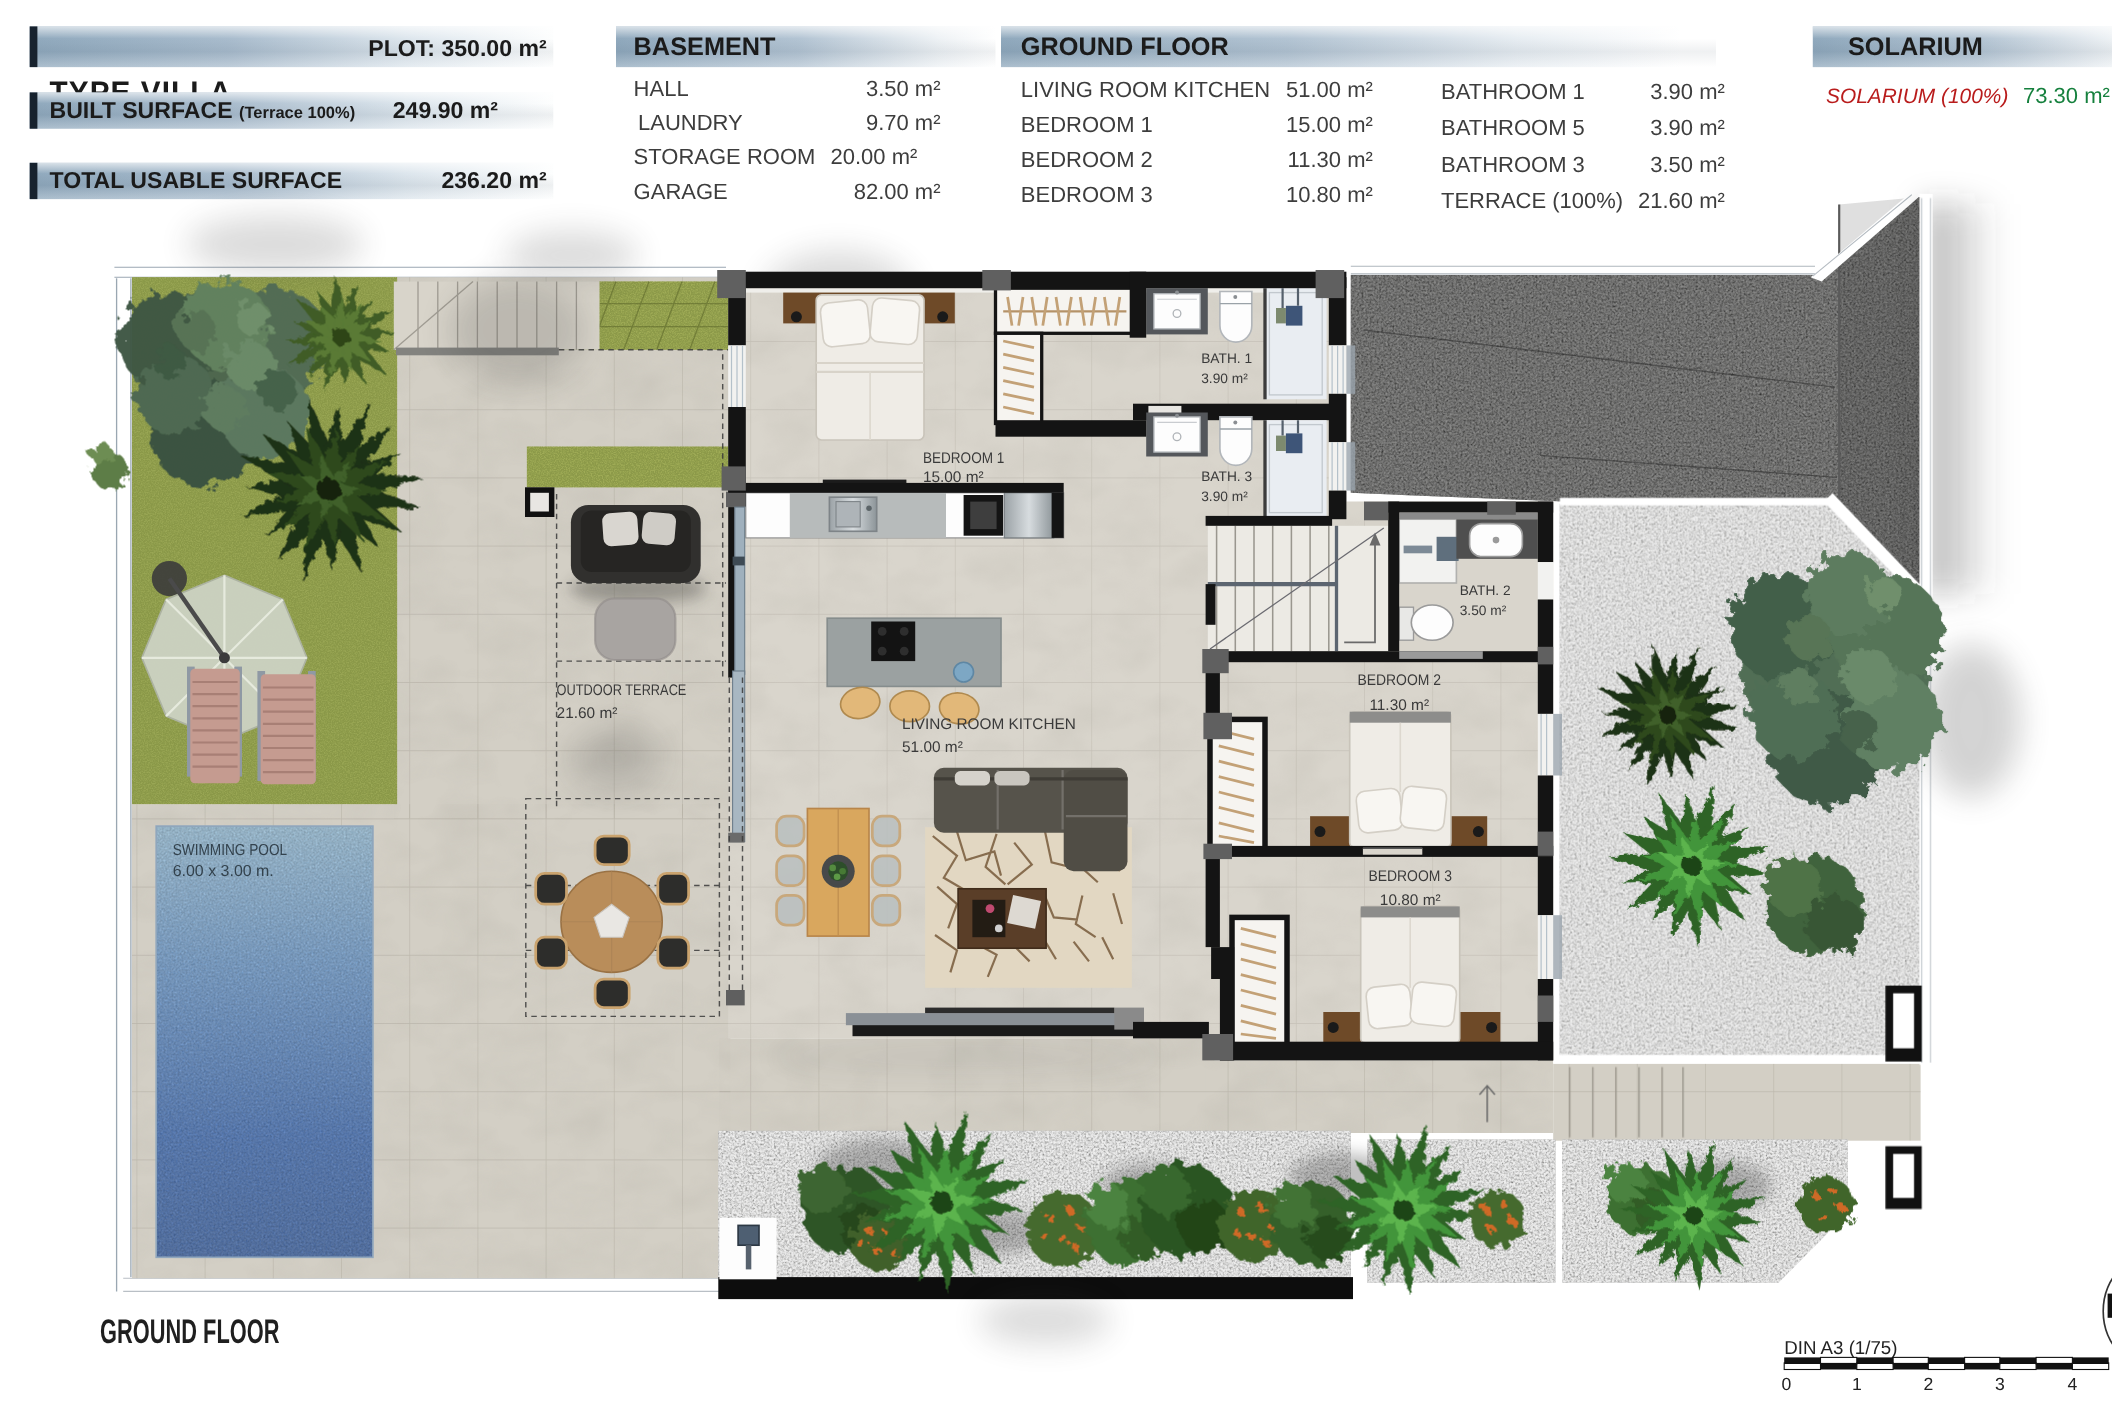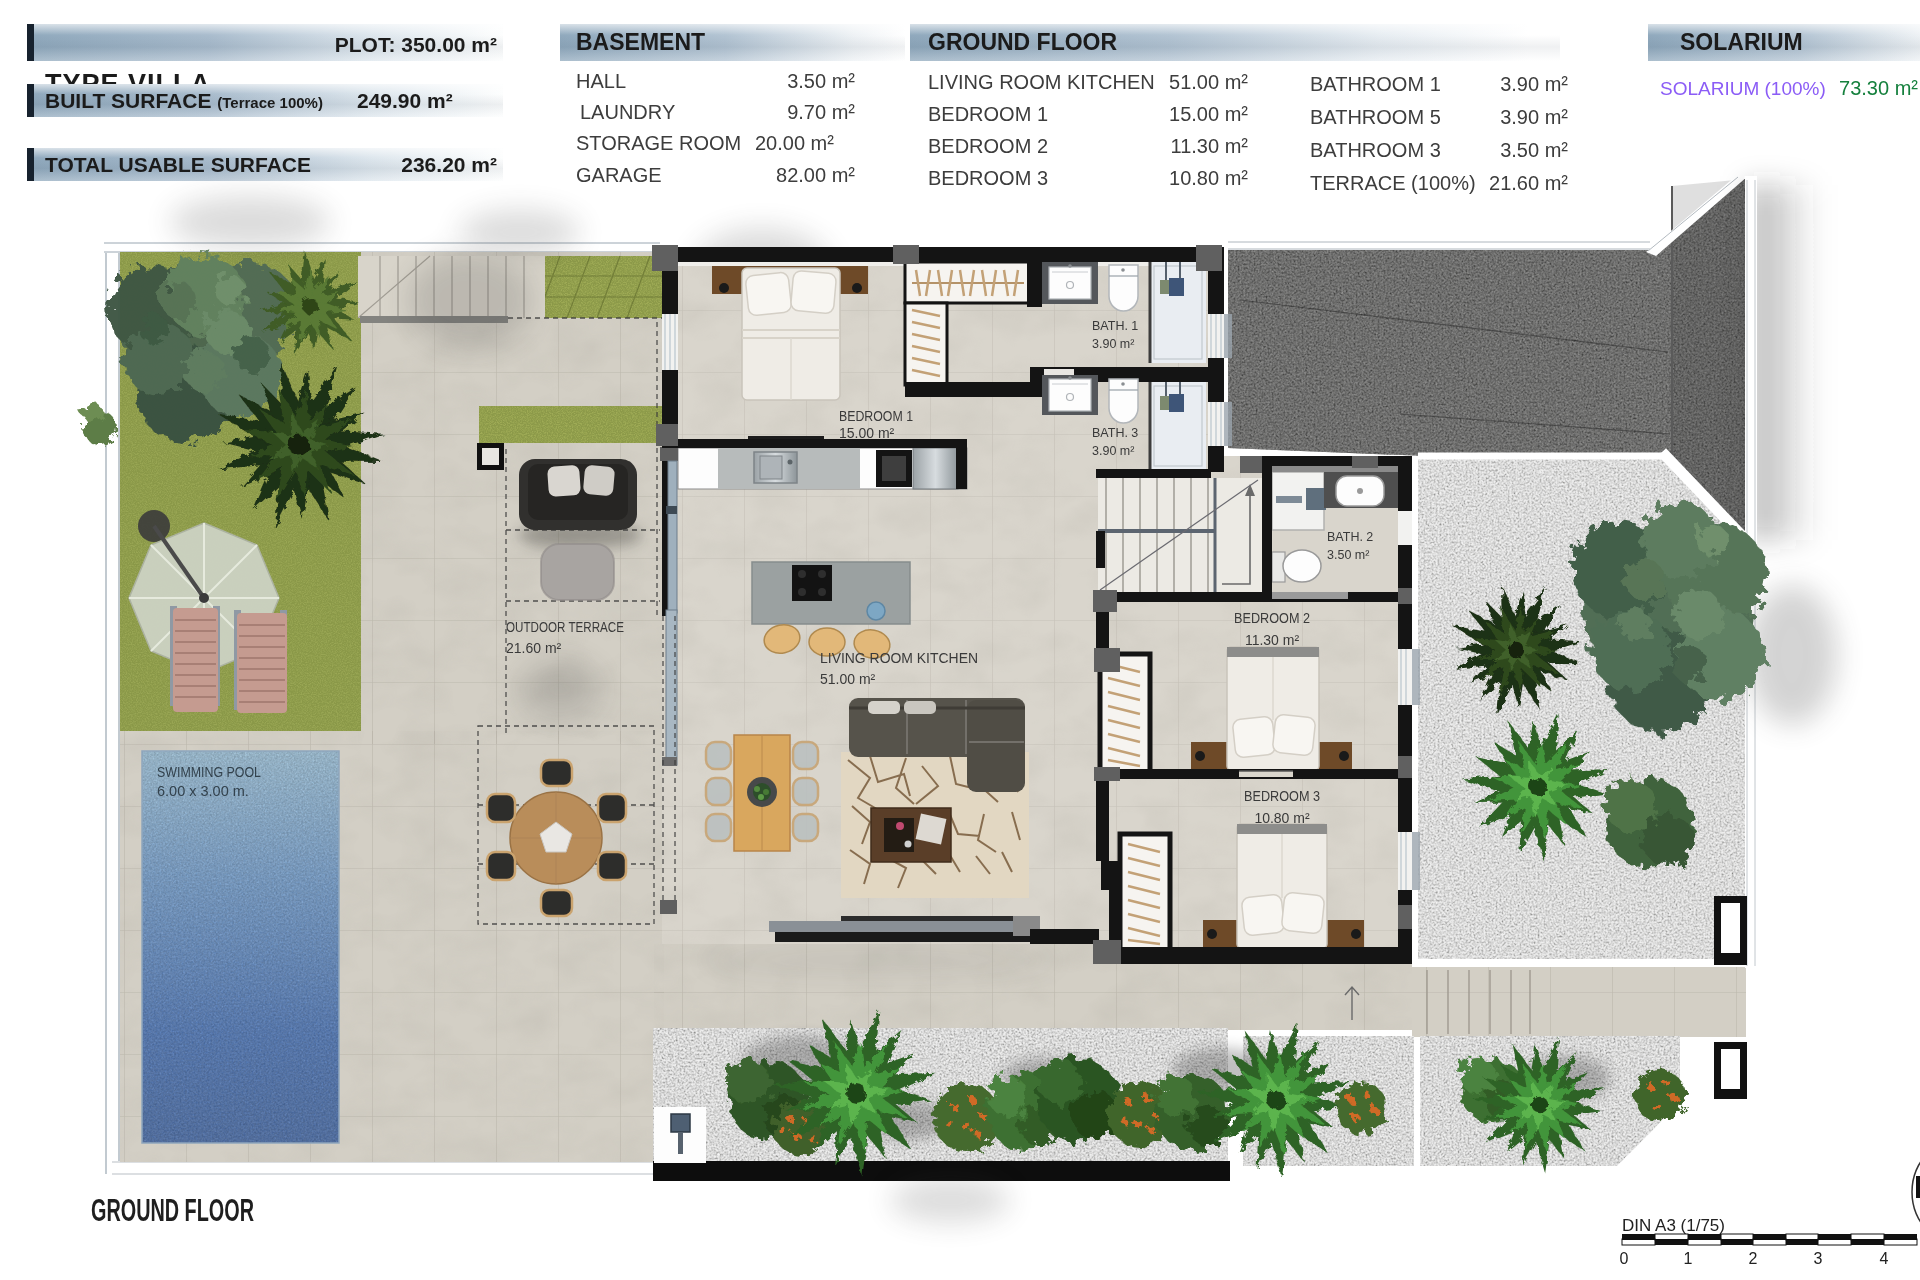--- a/index.html
+++ b/index.html
@@ -68,21 +68,21 @@
   <div class="t" style="left:1310px;top:139px;font-size:20px;color:#3d3d3d;">BATHROOM 3</div>
   <div class="t" style="left:1310px;top:172px;font-size:20px;color:#3d3d3d;">TERRACE (100%)</div>
   <div class="t" style="left:1468px;top:73px;width:100px;text-align:right;font-size:20px;color:#3d3d3d;">3.90 m²</div>
   <div class="t" style="left:1468px;top:106px;width:100px;text-align:right;font-size:20px;color:#3d3d3d;">3.90 m²</div>
   <div class="t" style="left:1468px;top:139px;width:100px;text-align:right;font-size:20px;color:#3d3d3d;">3.50 m²</div>
   <div class="t" style="left:1468px;top:172px;width:100px;text-align:right;font-size:20px;color:#3d3d3d;">21.60 m²</div>
 
   <div class="bar" style="left:1648px;top:24px;width:272px;background-image:linear-gradient(180deg,rgba(255,255,255,.65),rgba(255,255,255,0) 30%,rgba(30,50,70,.07) 62%,rgba(255,255,255,.25)),linear-gradient(90deg,#90a9bd 0%,#b3c4d3 55%,#eef2f5 100%);"></div>
   <div class="t" style="left:1680px;top:29px;font-size:23px;font-weight:bold;">SOLARIUM</div>
 
-  <div class="t" style="left:1660px;top:78px;font-size:19px;color:#8b5cf6;">SOLARIUM (100%)</div>
+  <div class="t" style="left:1660px;top:78px;font-size:19px;color:#b91c1c;font-style:italic;">SOLARIUM (100%)</div>
   <div class="t" style="left:1818px;top:77px;width:100px;text-align:right;font-size:20px;color:#15803d;">73.30 m²</div>
 
   <svg width="1920" height="1280" viewBox="0 0 1920 1280" style="position:absolute;left:0;top:0;">
   <defs>
     <filter id="speck" x="-5%" y="-5%" width="110%" height="110%">
       <feTurbulence type="fractalNoise" baseFrequency="0.55" numOctaves="2" seed="7" result="t"></feTurbulence>
       <feColorMatrix in="t" type="matrix" values="0 0 0 0 0  0 0 0 0 0  0 0 0 0 0  0.9 0.9 0.9 0 -0.7"></feColorMatrix>
       <feComposite operator="in" in2="SourceGraphic"></feComposite>
     </filter>
     <filter id="speckW" x="-5%" y="-5%" width="110%" height="110%">

